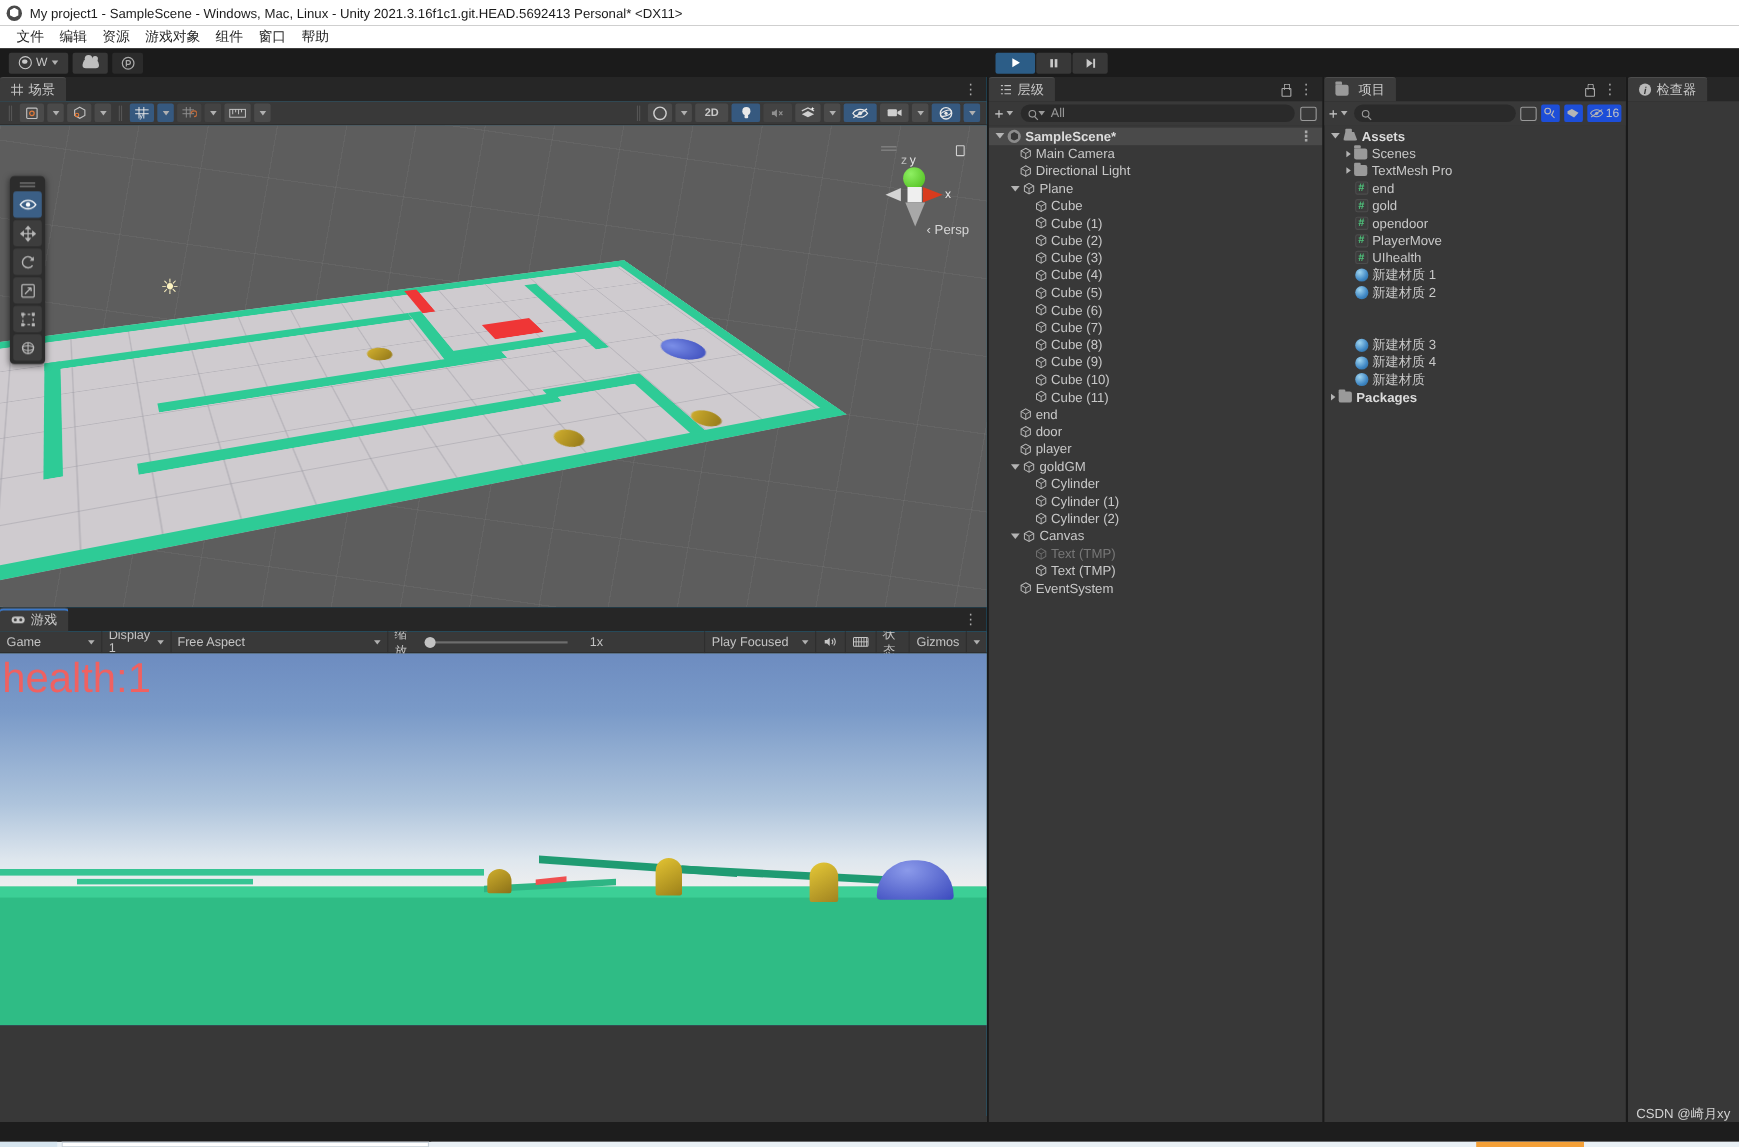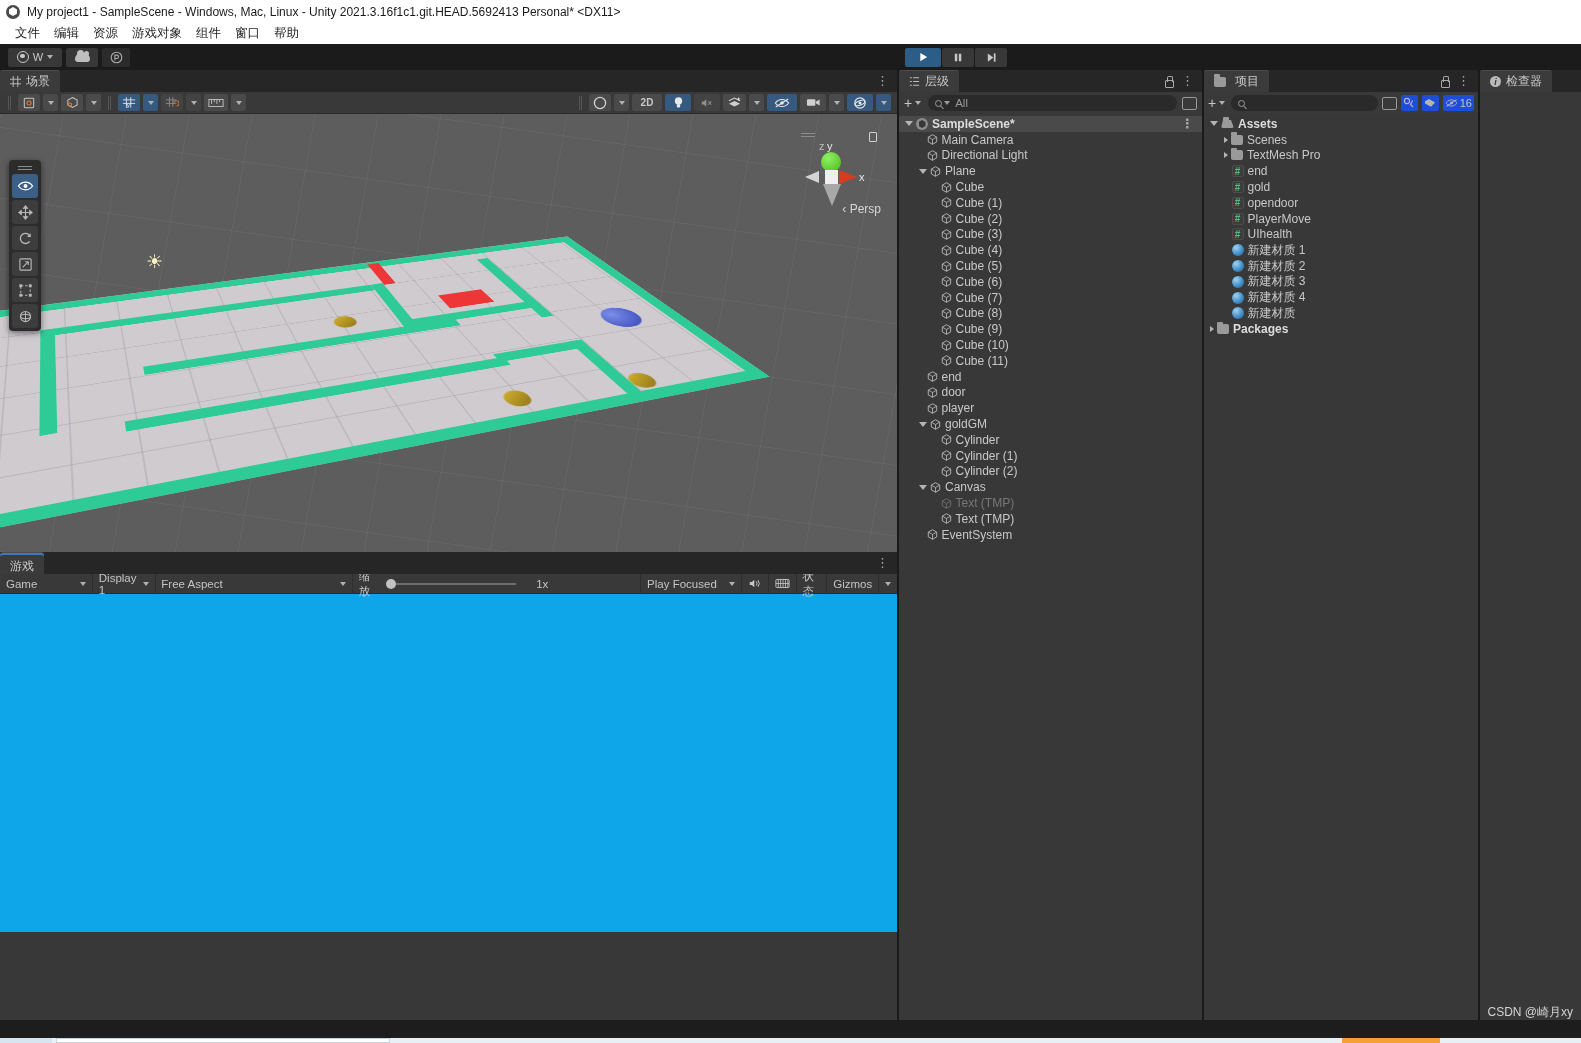--- a/index.html
+++ b/index.html
@@ -70,21 +70,21 @@
   .panel-tabs {
     height:22px; background:#262626; display:flex; align-items:stretch;
     position:relative;
   }
   .tab {
     display:flex; align-items:center; gap:5px; padding:0 10px;
     font-size:12px; color:#c9c9c9; background:#3b3b3b;
     border-top:1px solid #4d4d4d; cursor:pointer;
     border-top-left-radius:3px; border-top-right-radius:3px;
   }
-  .tab.sel-blue { box-shadow: inset 0 2px 0 0 #3b78c8; flex-direction: column; }
+  .tab.sel-blue { box-shadow: inset 0 2px 0 0 #3b78c8; }
   .tab-ctrls { margin-left:auto; display:flex; align-items:center; gap:8px; padding-right:8px; }
   .lock-ic { width:9px;height:11px; position:relative; }
   .lock-ic::before{content:'';position:absolute;left:1px;top:4px;width:7px;height:6px;border:1.2px solid #a8a8a8;border-radius:1px;}
   .lock-ic::after{content:'';position:absolute;left:2.5px;top:0px;width:4px;height:5px;border:1.2px solid #a8a8a8;border-bottom:none;border-radius:2px 2px 0 0;}
   .kebab { color:#a8a8a8; font-size:13px; letter-spacing:0; line-height:10px; }
 
   
   #scene-panel { left:0; top:70px; width:897px; height:482px; }
   .scene-toolbar {
     height:22px; background:#393939; display:flex; align-items:center;
@@ -589,20 +589,37 @@
       <span class="gt-sep"></span>
       <div class="gt-item">
         <span>Gizmos</span>
       </div>
       <span class="gt-sep"></span>
       <div class="gt-item">
         <span class="caret"></span>
       </div>
     </div>
 
+    <div class="game-viewport">
+      <div class="sky"></div>
+      <div class="ground"></div>
+      <div class="ground2"></div>
+
+      <div style="position:absolute;left:0;top:196px;width:440px;height:6px;background:#36c493;"></div>
+      <div style="position:absolute;left:490px;top:190px;width:180px;height:7px;background:#1f9b72;transform:skewY(4deg);"></div>
+      <div style="position:absolute;left:620px;top:198px;width:200px;height:7px;background:#1f9b72;transform:skewY(3deg);"></div>
+      <div style="position:absolute;left:440px;top:208px;width:120px;height:6px;background:#2eb584;transform:skewY(-3deg);"></div>
+      <div style="position:absolute;left:70px;top:205px;width:160px;height:5px;background:#36c493;"></div>
+      <div style="position:absolute;left:443px;top:196px;width:22px;height:22px;border-radius:11px 11px 2px 2px;background:linear-gradient(150deg,#cfae2c,#8b7118);"></div>
+      <div style="position:absolute;left:596px;top:186px;width:24px;height:34px;border-radius:12px 12px 2px 2px;background:linear-gradient(150deg,#e3c433,#9c8019);"></div>
+      <div style="position:absolute;left:736px;top:190px;width:26px;height:36px;border-radius:13px 13px 2px 2px;background:linear-gradient(150deg,#e6c937,#a08320);"></div>
+      <div style="position:absolute;left:797px;top:188px;width:70px;height:36px;border-radius:35px 35px 4px 4px;background:radial-gradient(ellipse at 40% 25%,#8b9aea,#3a49bd);"></div>
+      <div style="position:absolute;left:487px;top:204px;width:28px;height:5px;background:#ef5050;transform:skewY(-6deg);"></div>
+      <span class="hudtext">health:1</span>
+    </div>
     <div class="game-below"></div>
   </div>
 
   <div class="panel" id="hier-panel">
     <div class="panel-tabs">
       <div class="tab">
         <svg width="11" height="11" viewBox="0 0 12 12">
             <g stroke="#c0c0c0" stroke-width="1.1" fill="none">
               <path d="M1 2h2M4.5 2h6.5M1 6h2M4.5 6h6.5M1 10h2M4.5 10h6.5"></path>
             </g>
@@ -981,21 +998,21 @@
         <div class="prow" style="padding-left: 20px;">
           <span class="tri none"></span>
           <span class="mat-ic"></span>
           <span>新建材质 1</span>
         </div>
         <div class="prow" style="padding-left: 20px;">
           <span class="tri none"></span>
           <span class="mat-ic"></span>
           <span>新建材质 2</span>
         </div>
-        <div class="prow" style="padding-left: 20px;">
+        <div class="prow" style="padding-left: 20px; margin-top: 32px;">
           <span class="tri none"></span>
           <span class="mat-ic"></span>
           <span>新建材质 3</span>
         </div>
         <div class="prow" style="padding-left: 20px;">
           <span class="tri none"></span>
           <span class="mat-ic"></span>
           <span>新建材质 4</span>
         </div>
         <div class="prow" style="padding-left: 20px;">

